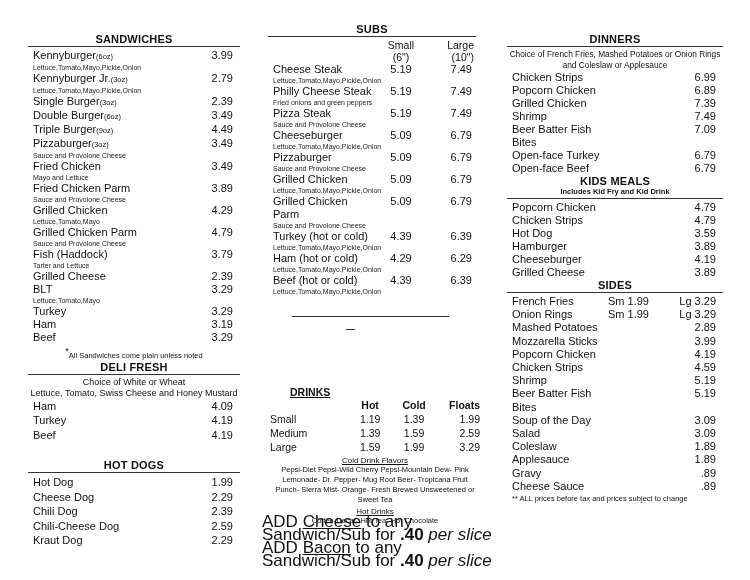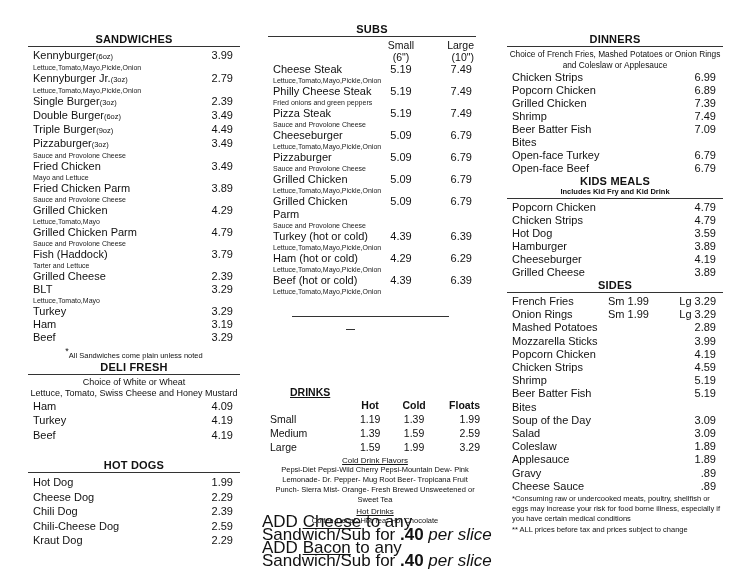--- a/index.html
+++ b/index.html
@@ -437,15 +437,14 @@
         <span class="nm">Gravy</span>
         <span class="sm"></span>
         <span class="pr">.89</span>
       </div>
       <div class="sides-row">
         <span class="nm">Cheese Sauce</span>
         <span class="sm"></span>
         <span class="pr">.89</span>
       </div>
     </div>
-  <div class="disclaimer">*Consuming raw or undercooked meats, poultry, shellfish or eggs may increase your risk for food borne illness, especially if you have certain medical conditions</div>
   <div class="disclaimer">** ALL prices before tax and prices subject to change</div>
 </div>
 
 </body></html>

